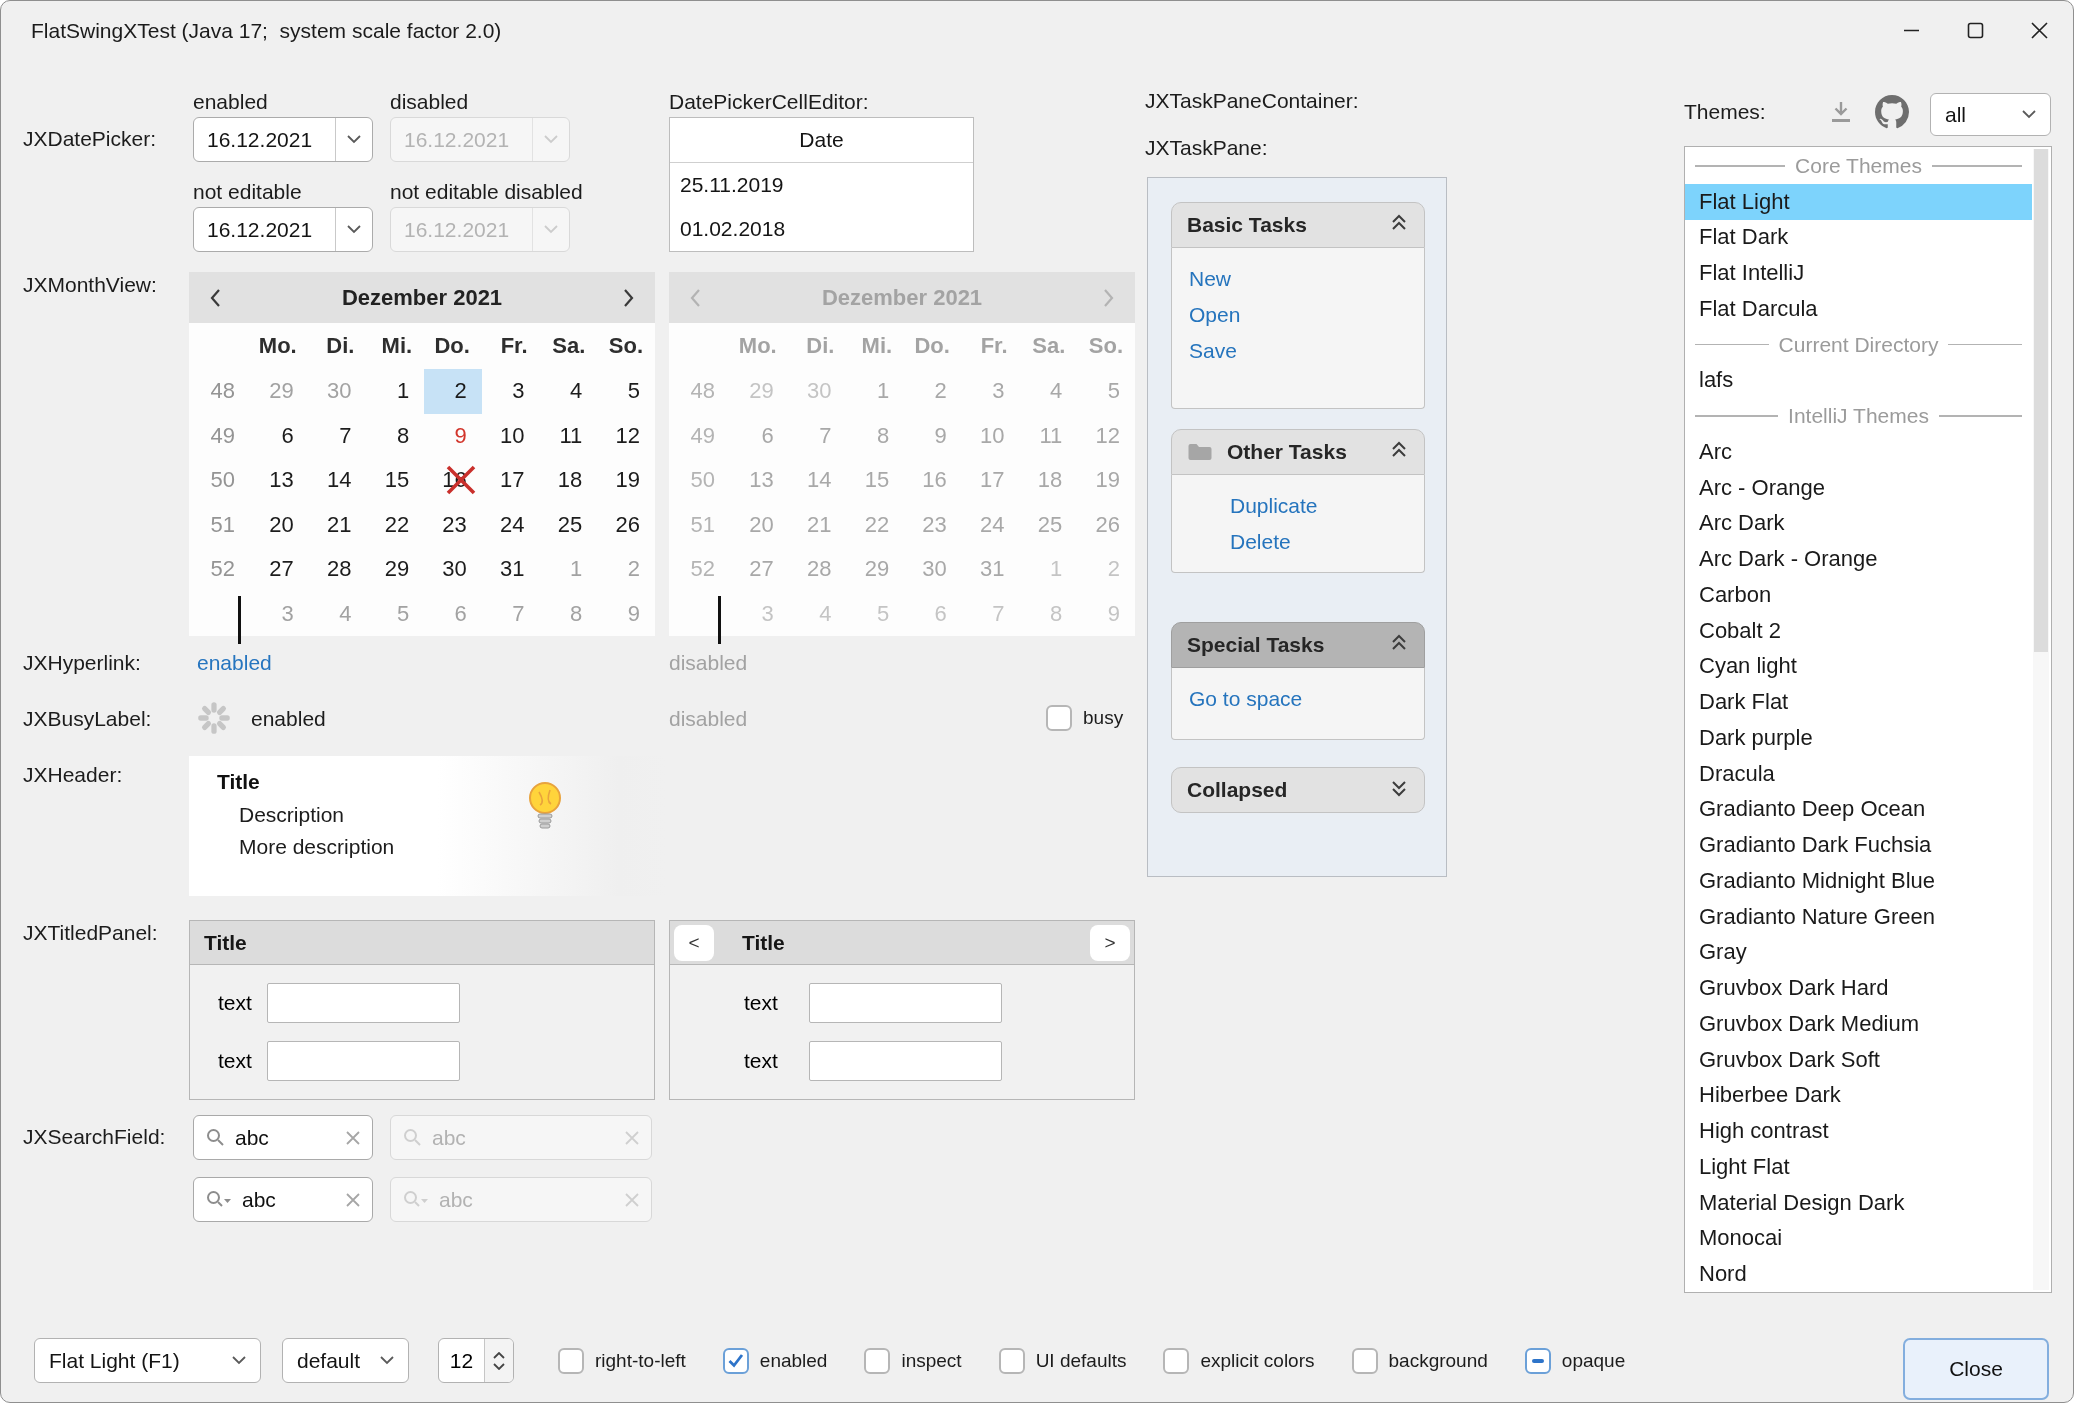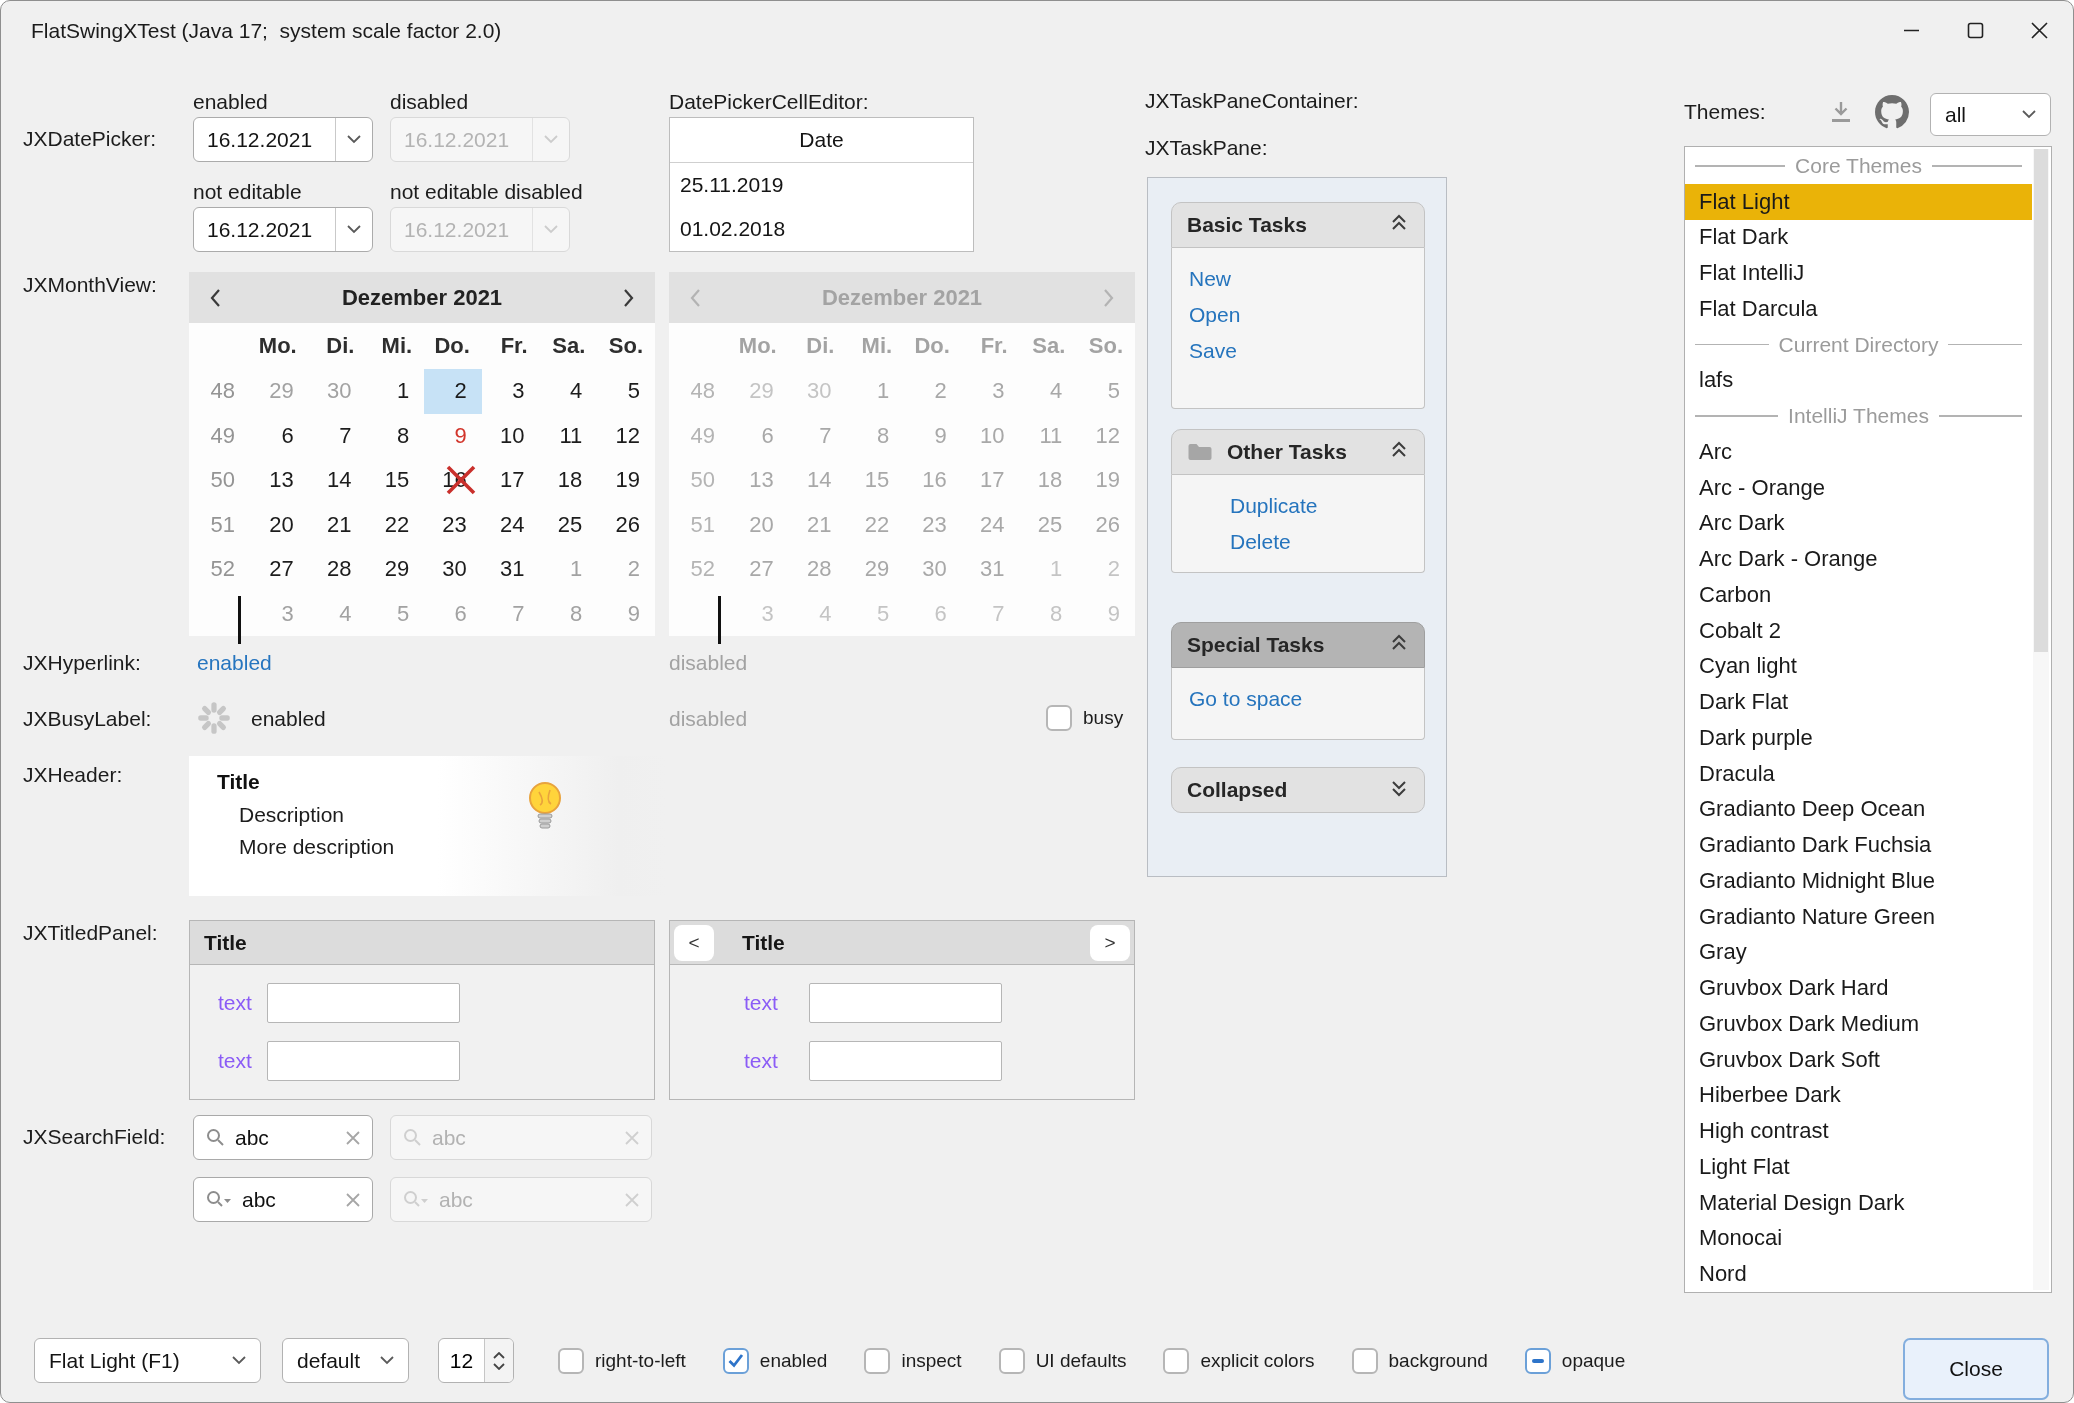--- a/index.html
+++ b/index.html
@@ -67,21 +67,21 @@
   .jxheader .d1 { position:absolute; left:50px; top:47px; font-size:21px; color:#1c1c1c; }
   .jxheader .d2 { position:absolute; left:50px; top:79px; font-size:21px; color:#1c1c1c; }
   .bulb { position:absolute; left:334px; top:22px; }
 
   
   .tp { position:absolute; width:466px; height:180px; border:1px solid #b6b6b6; background:#f1f1f1; }
   .tp-head { height:44px; background:#dcdcdc; border-bottom:1px solid #b6b6b6; display:flex; align-items:center; font-weight:bold; font-size:21px; color:#161616; padding:0 14px; }
   .tp-head.btns { padding:0 4px; }
   .tp-btn { width:40px; height:36px; background:#fff; border-radius:8px; display:flex; align-items:center; justify-content:center; font-size:19px; font-weight:normal; color:#333; }
   .tp-row { display:flex; align-items:center; margin-top:18px; }
-  .tp-row .tl { font-size:21px; color:#8b5cf6; }
+  .tp-row .tl { font-size:21px; color:#000000; }
   .tp-row input { width:193px; height:40px; border:1px solid #b6b6b6; background:#fff; border-radius:2px; font-size:20px; padding:0 8px; font-family:inherit; }
 
   
   .sf { position:absolute; height:45px; background:#fff; border:1px solid #a9a9a9; border-radius:6px; display:flex; align-items:center; padding:0 12px; gap:10px; font-size:21px; color:#111; }
   .sf .val { flex:1; }
   .sf.dis { background:#f6f6f6; border-color:#d8d8d8; color:#b2b2b2; }
   .sf.dis svg path, .sf.dis svg circle { stroke:#cfcfcf; }
   .sf.dis svg polygon { fill:#cfcfcf; }
 
   
@@ -95,21 +95,21 @@
   .pane-link { height:36px; display:flex; align-items:center; padding-left:17px; font-size:21px; color:#2574bd; }
   .pane-foldericon { margin-right:14px; display:flex; }
 
   
   .icnbtn { position:absolute; display:flex; align-items:center; justify-content:center; }
   .combo { position:absolute; background:#fff; border:1px solid #b2b2b2; border-radius:6px; display:flex; align-items:center; padding:0 14px; font-size:21px; color:#141414; }
   .combo .chev { margin-left:auto; display:flex; }
   .theme-list { position:absolute; left:1683px; top:145px; width:368px; height:1147px; background:#fff; border:1px solid #b0b0b0; }
   .tl-rows { position:absolute; left:0; top:1px; width:calc(100% - 19px); }
   .tl-row { height:35.75px; display:flex; align-items:center; padding-left:14px; font-size:22px; color:#1a1a1a; }
-  .tl-row.sel { background:#eab308; }
+  .tl-row.sel { background:#7dd3fc; }
   .tl-sep { height:35.75px; display:flex; align-items:center; gap:10px; padding:0 10px; font-size:21px; color:#9b9b9b; }
   .tl-sep .ln { flex:1; height:1.5px; background:#b3b3b3; }
   .tl-scroll { position:absolute; top:2px; right:2px; width:16px; height:calc(100% - 4px); background:#f7f7f7; }
   .tl-thumb { position:absolute; left:1px; top:0; width:14px; height:503px; background:#dcdcdc; }
 
   
   .spinner { position:absolute; left:437px; top:1337px; width:76px; height:45px; background:#fff; border:1px solid #b2b2b2; border-radius:6px; display:flex; overflow:hidden; }
   .spinner .num { flex:1; display:flex; align-items:center; justify-content:center; font-size:21px; }
   .spinner .btns { width:29px; border-left:1px solid #c6c6c6; background:#f3f3f3; display:flex; flex-direction:column; align-items:center; justify-content:center; gap:4px; }
   .cbrow { position:absolute; left:557px; top:1337px; height:45px; display:flex; align-items:center; gap:37px; }

